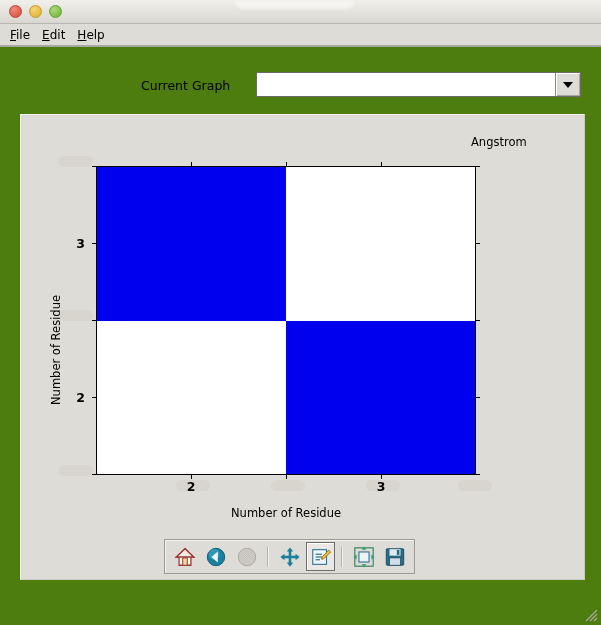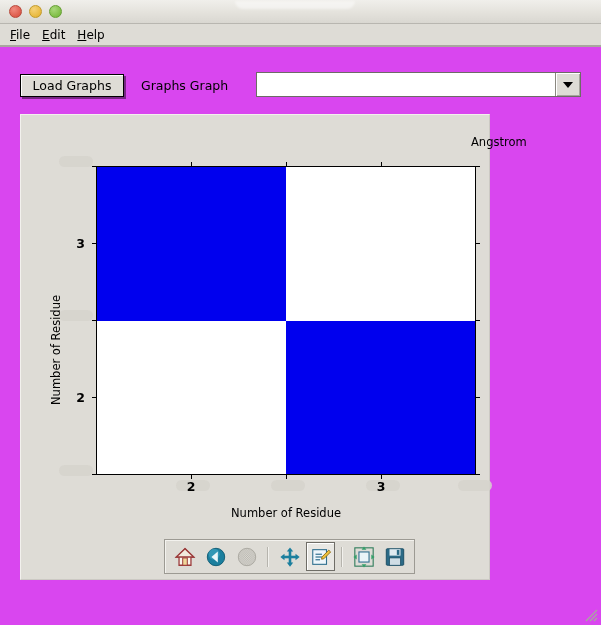--- a/index.html
+++ b/index.html
@@ -10,21 +10,21 @@
   }
   body {
     font-family: "DejaVu Sans", "Liberation Sans", sans-serif;
   }
 
   #app {
     position: relative;
     width: 601px;
     height: 625px;
     overflow: hidden;
-    background: #d946ef;
+    background: #4d7c0f;
     box-sizing: border-box;
   }
 
   
   .titlebar {
     position: absolute;
     left: 0; top: 0;
     width: 601px; height: 24px;
     background: linear-gradient(to bottom, #f0efeb 0%, #e4e2dc 55%, #d9d7d1 100%);
     border-bottom: 1px solid #b8b6b0;
@@ -131,21 +131,21 @@
     width: 0; height: 0;
     border-left: 5px solid transparent;
     border-right: 5px solid transparent;
     border-top: 6px solid #000;
   }
 
   
   .figpanel {
     position: absolute;
     left: 20px; top: 114px;
-    width: 470px; height: 466px;
+    width: 565px; height: 466px;
     background: #dedcd6;
     border-top: 1px solid #f2f1ed;
     border-left: 1px solid #f2f1ed;
     border-right: 1px solid #cbc9c3;
     border-bottom: 1px solid #cbc9c3;
     box-sizing: border-box;
   }
 
   
   .axes {
@@ -322,22 +322,21 @@
       <div class="tb-btn tb-max"></div>
     </div>
   </div>
 
   <div class="menubar">
     <div class="menu-item"><span class="mn">F</span><span>ile</span></div>
     <div class="menu-item"><span class="mn">E</span><span>dit</span></div>
     <div class="menu-item"><span class="mn">H</span><span>elp</span></div>
   </div>
 
-  <div class="load-btn">Load Graphs</div>
-  <div class="cg-label">Graphs Graph</div>
+  <div class="cg-label">Current Graph</div>
   <div class="combo">
     <div class="combo-text"></div>
     <div class="combo-arrow">
         <span class="caret"></span>
       </div>
   </div>
 
   <div class="figpanel">
 
     <div class="ghost" style="left:38px;top:41px;width:34px;height:11px;"></div>

